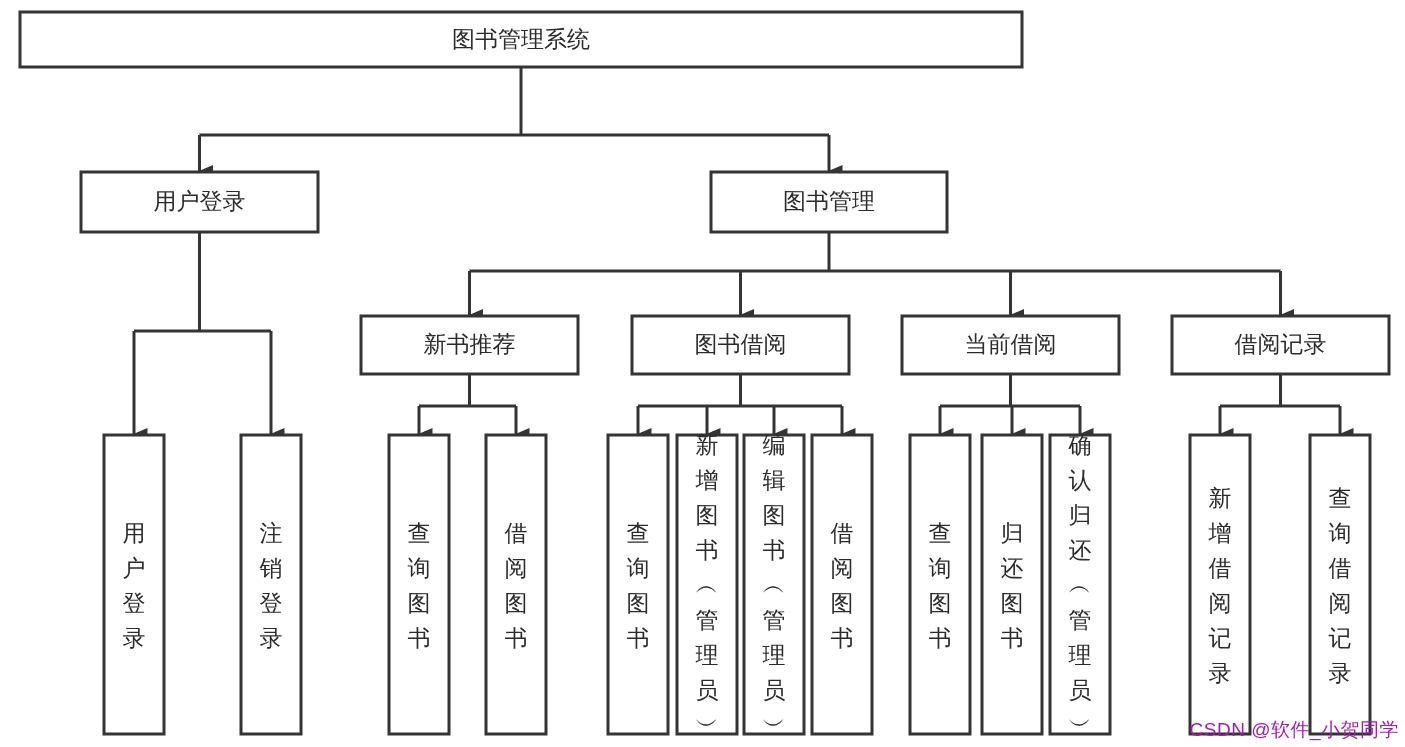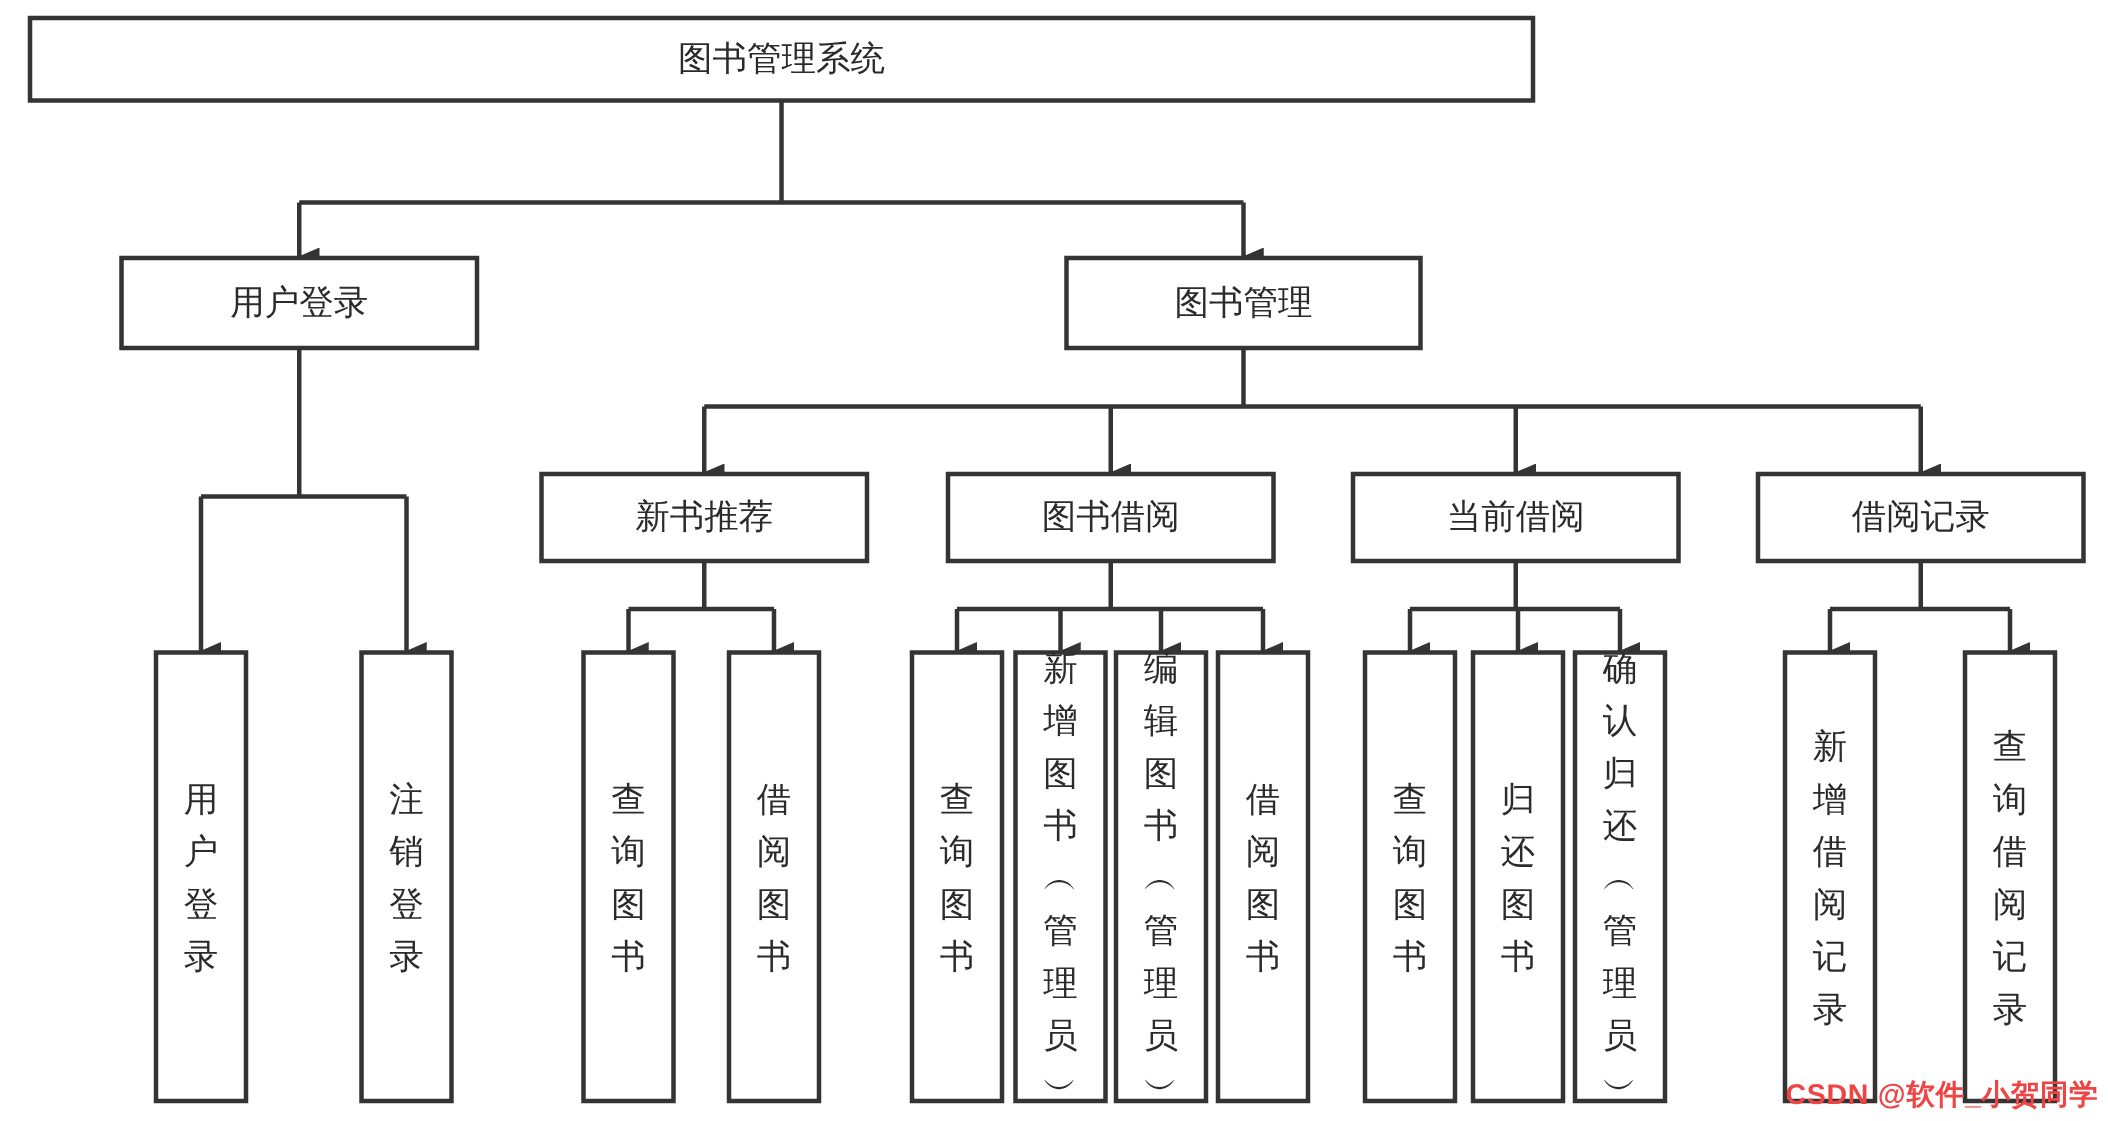--- a/index.html
+++ b/index.html
@@ -52,25 +52,24 @@
   .arrow-head {
     fill: #343434;
     stroke: none;
   }
   .watermark {
     position: absolute;
     right: 6px;
     bottom: 4px;
     font-family: "Liberation Sans", "DejaVu Sans", sans-serif;
     font-size: 19px;
-    color: #ef4444;
+    color: #a21caf;
     letter-spacing: 0.5px;
     white-space: nowrap;
     user-select: none;
-    font-weight: bold;
   }
 </style>
 </head>
 <body>
 
 <div id="diagram-root">
   <svg id="tree-svg" viewBox="0 0 1405 747">
     <defs>
       <marker id="arrowhead" viewBox="0 0 12 14" refX="6" refY="13.5" markerWidth="12" markerHeight="14" orient="auto-start-reverse" markerUnits="userSpaceOnUse">
         <path d="M 0 0 L 12 0 L 6 14 Z" class="arrow-head"></path>

